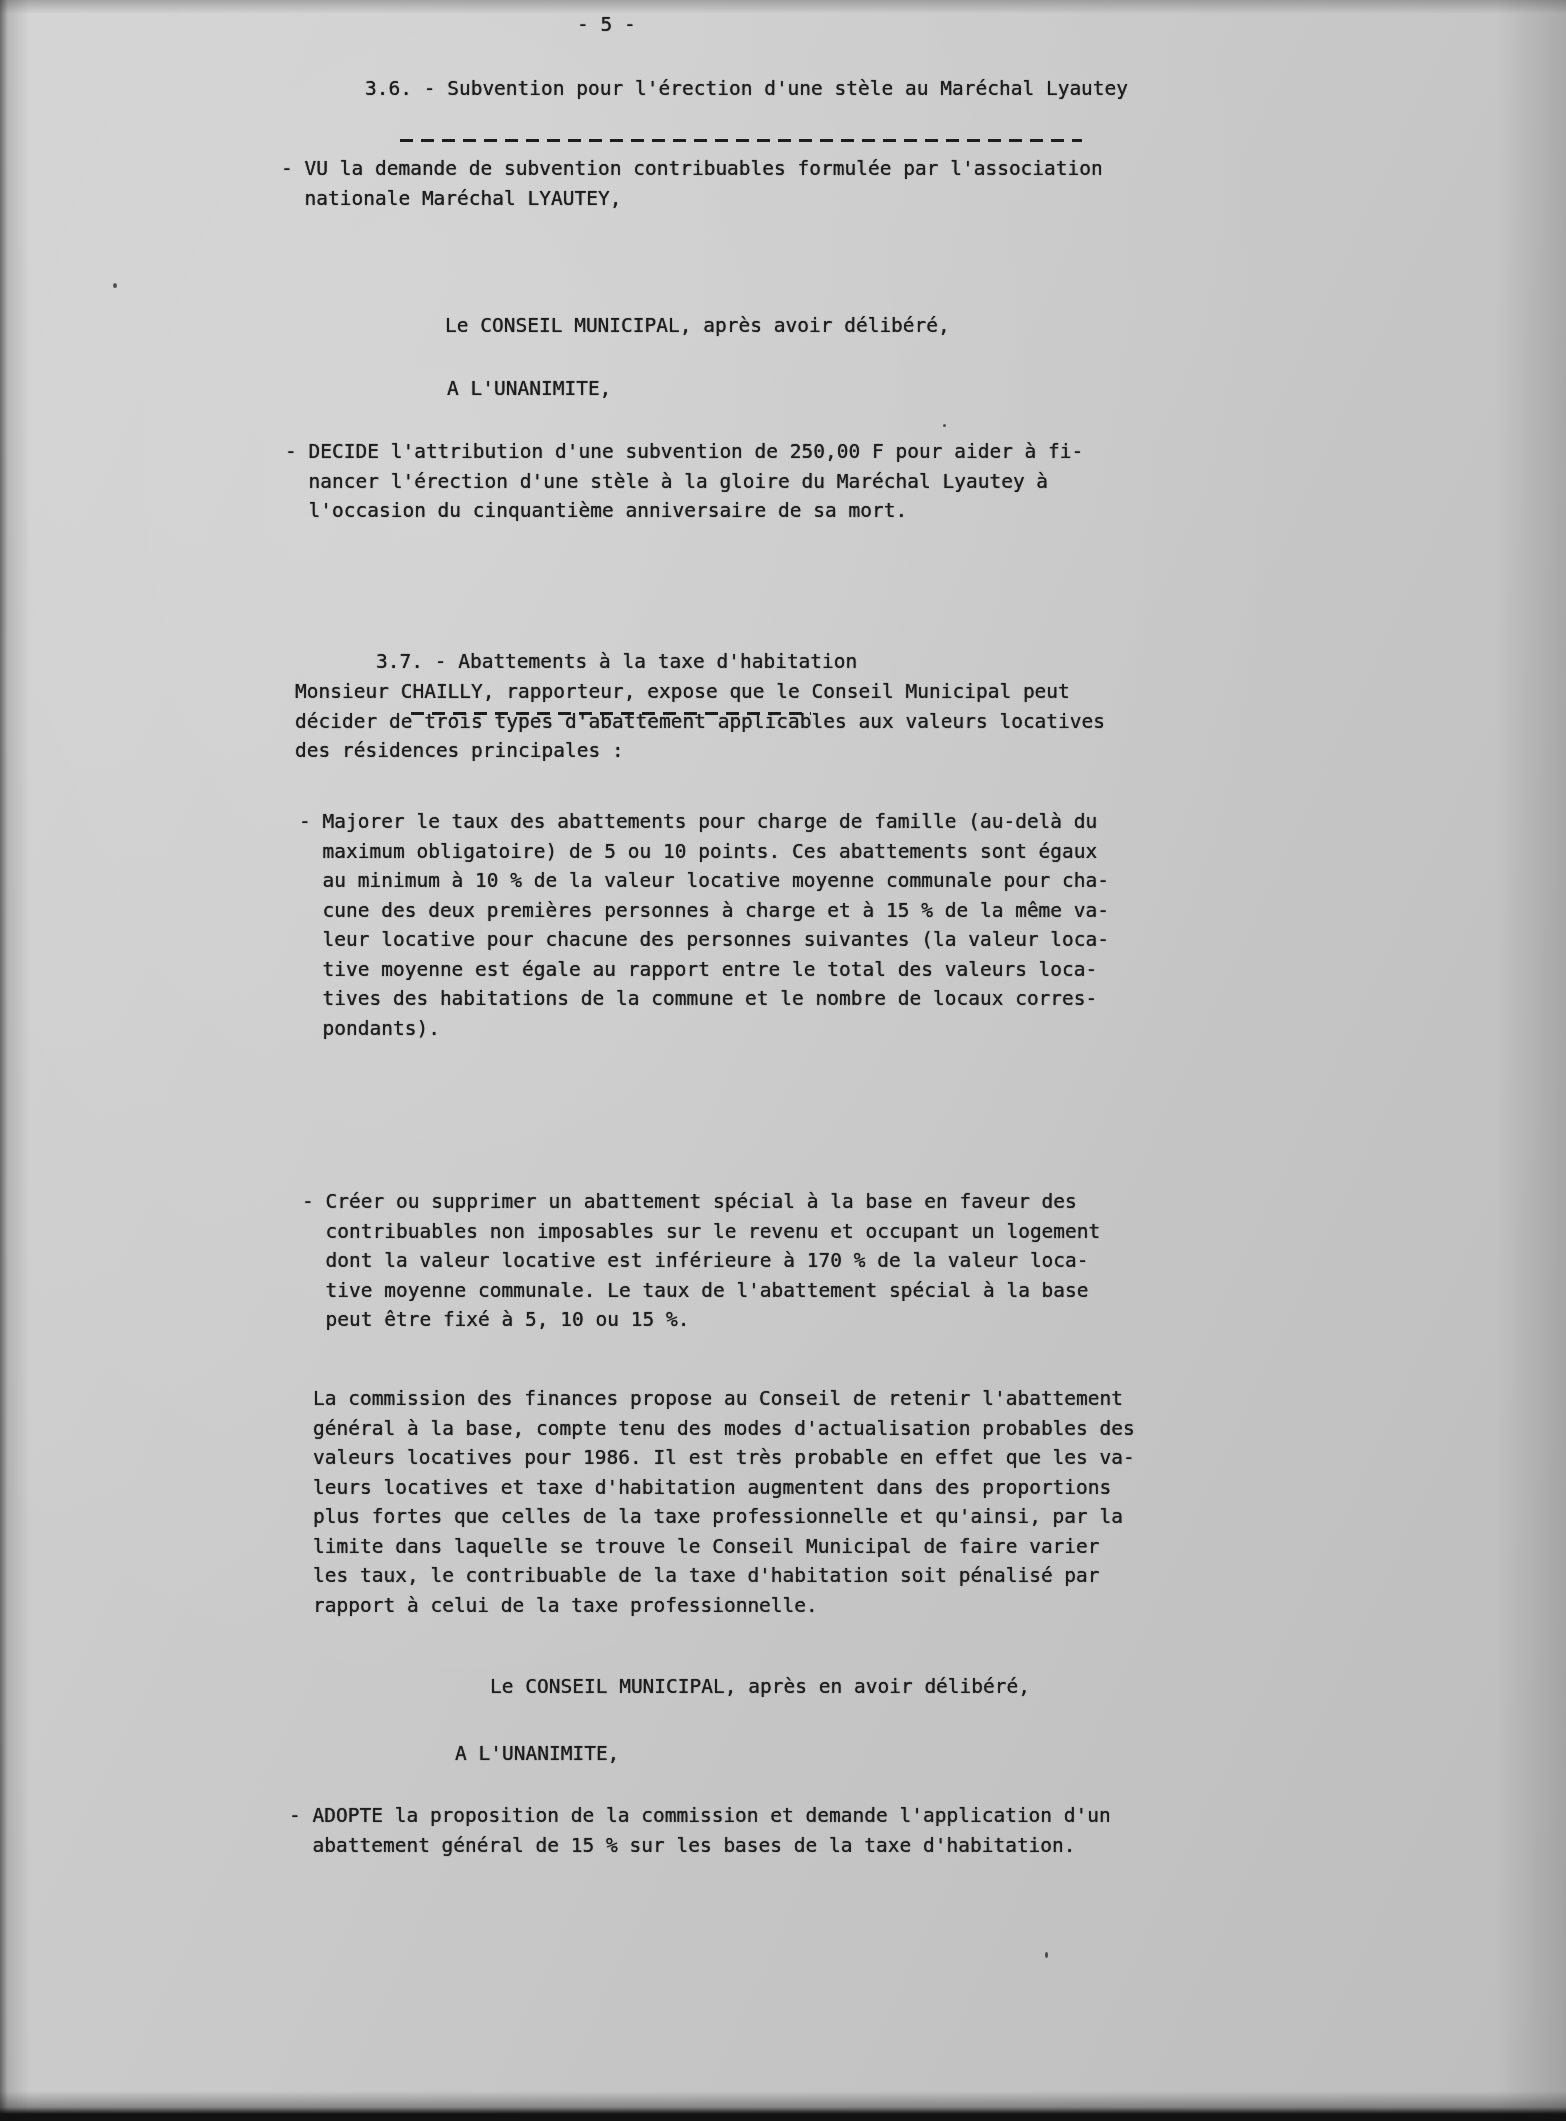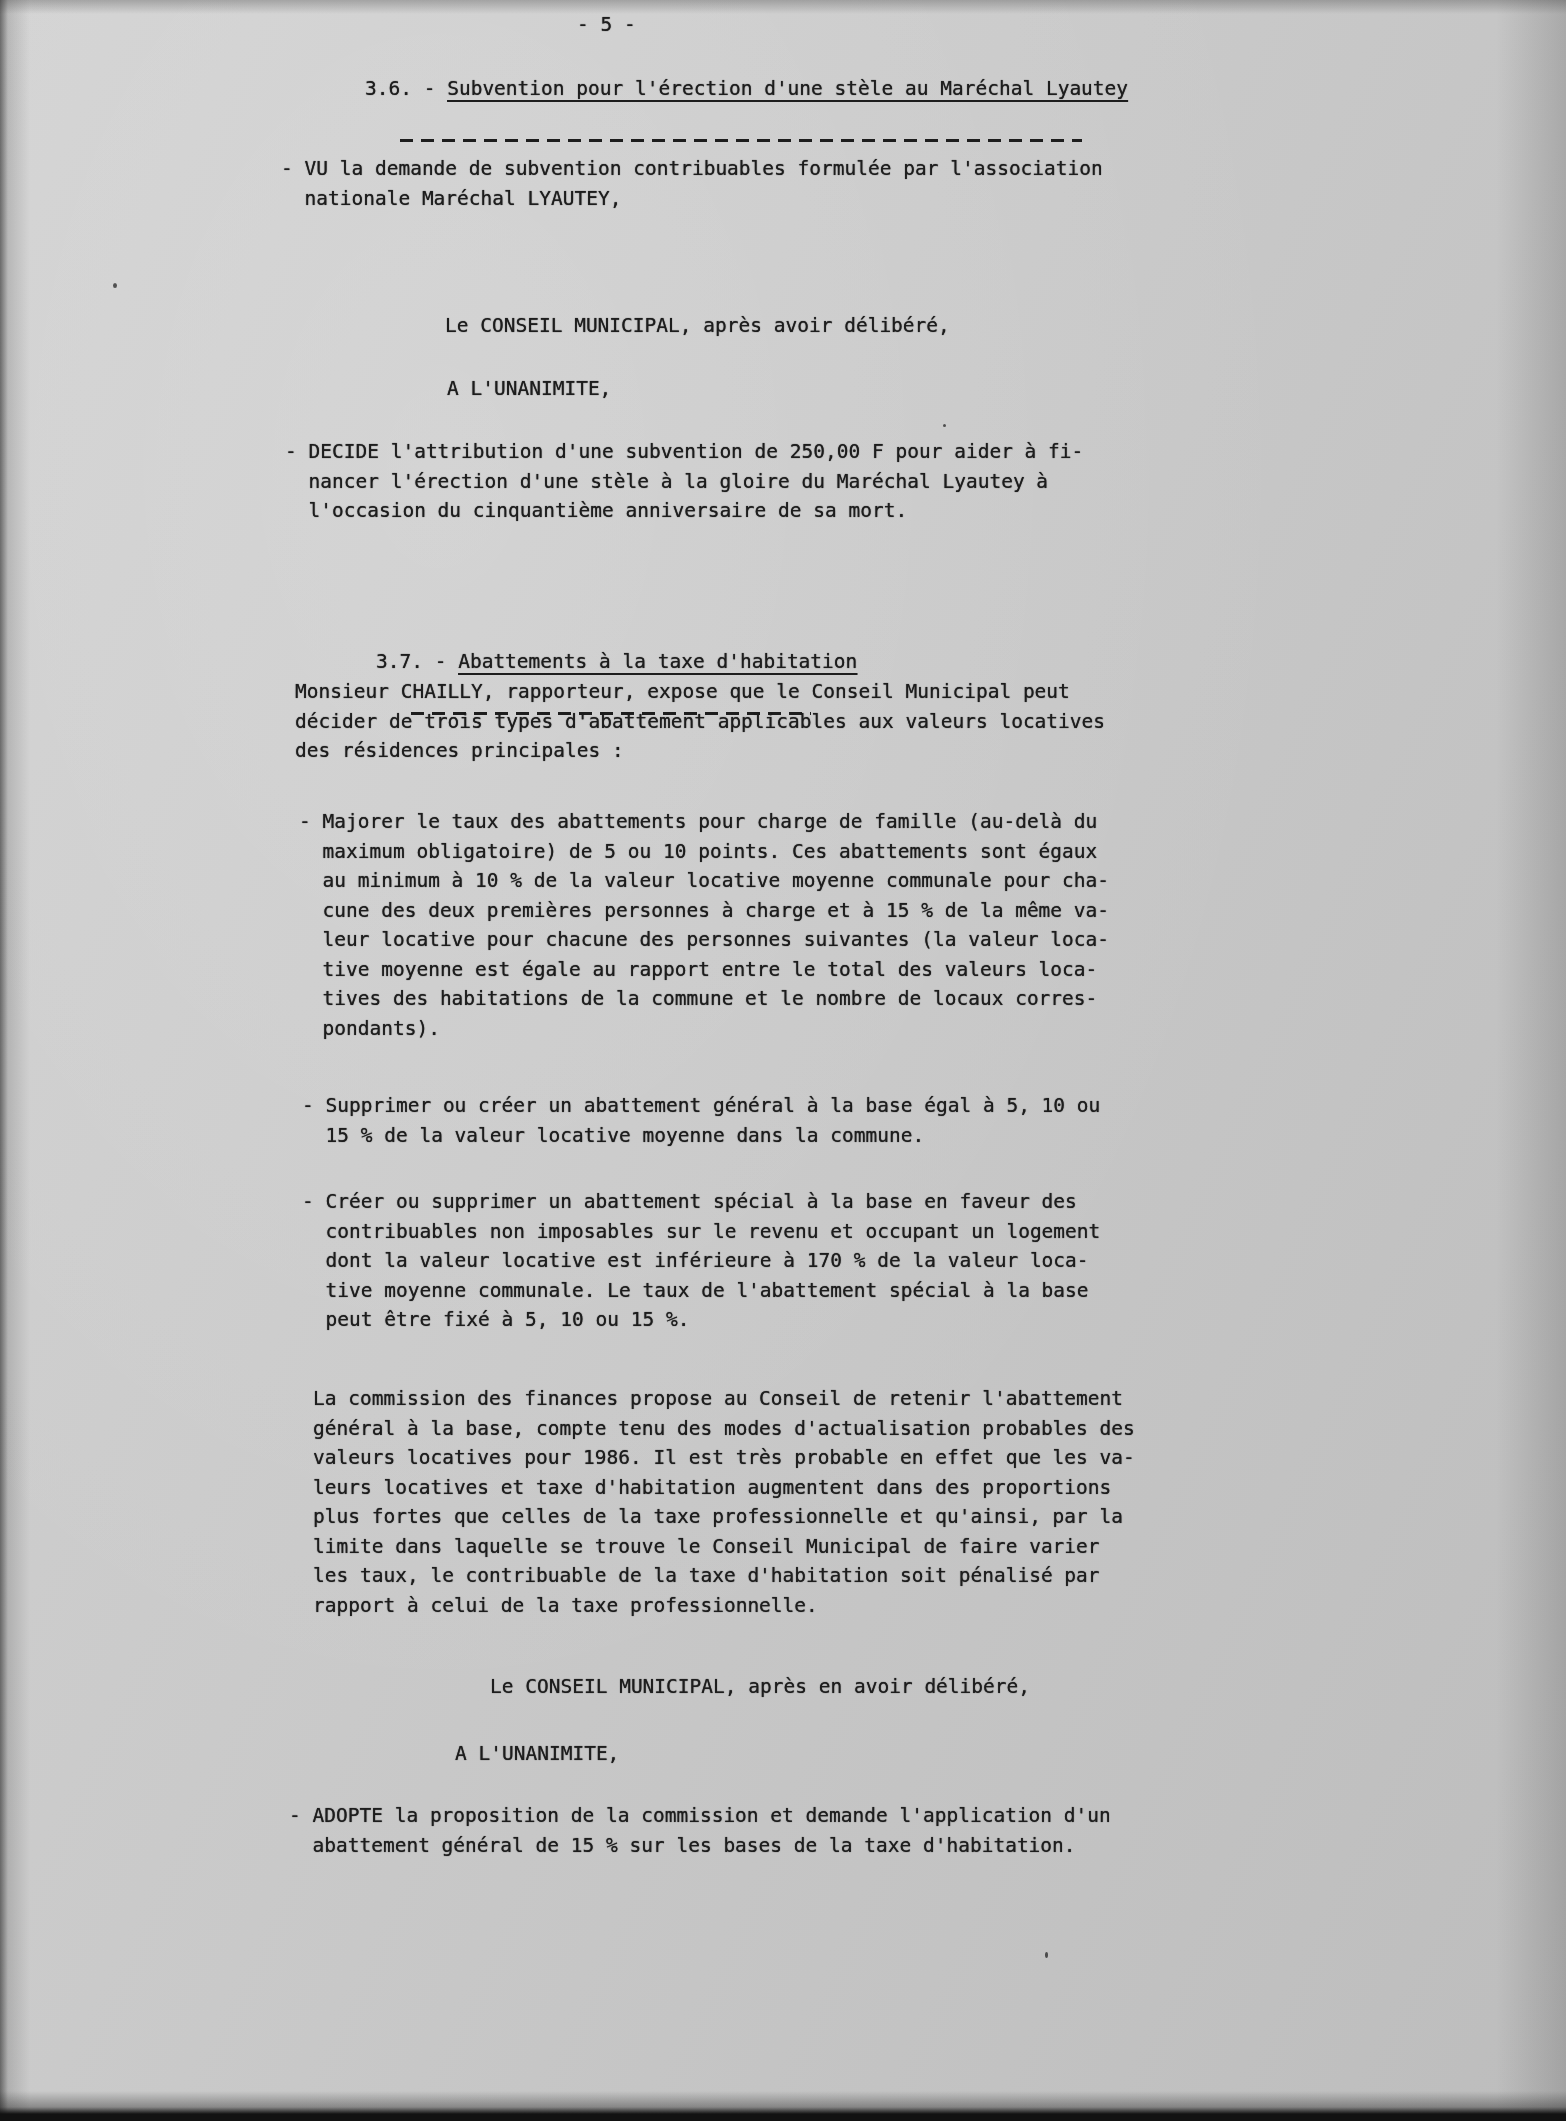--- a/index.html
+++ b/index.html
@@ -30,21 +30,20 @@
     background:linear-gradient(to top, #121212 0 7px, rgba(18,18,18,0.35) 14px, rgba(18,18,18,0) 30px);}
   .para{
     position:absolute;
     font-size:19.5px;
     line-height:29.5px;
     white-space:pre;
     text-shadow:0 0 1px rgba(10,10,10,0.85);
     letter-spacing:0;
   }
   .utitle{
-    text-decoration:underline;
     text-decoration-thickness:2px;
     text-underline-offset:5px;
   }
   .dashes{
     height:3px;margin-top:6px;
     background:repeating-linear-gradient(to right, var(--ink) 0 13px, transparent 13px 21px);
   }
   .speck{position:absolute;background:rgba(25,25,25,0.7);border-radius:50%;}
 </style>
 </head>
@@ -82,22 +81,20 @@
 
   <div class="para" style="left:299px;top:807px">- Majorer le taux des abattements pour charge de famille (au-delà du
   maximum obligatoire) de 5 ou 10 points. Ces abattements sont égaux
   au minimum à 10 % de la valeur locative moyenne communale pour cha-
   cune des deux premières personnes à charge et à 15 % de la même va-
   leur locative pour chacune des personnes suivantes (la valeur loca-
   tive moyenne est égale au rapport entre le total des valeurs loca-
   tives des habitations de la commune et le nombre de locaux corres-
   pondants).</div>
 
-  <div class="para" style="left:302px;top:1091px">- Supprimer ou créer un abattement général à la base égal à 5, 10 ou
-  15 % de la valeur locative moyenne dans la commune.</div>
 
   <div class="para" style="left:302px;top:1187px">- Créer ou supprimer un abattement spécial à la base en faveur des
   contribuables non imposables sur le revenu et occupant un logement
   dont la valeur locative est inférieure à 170 % de la valeur loca-
   tive moyenne communale. Le taux de l'abattement spécial à la base
   peut être fixé à 5, 10 ou 15 %.</div>
 
   <div class="para" style="left:313px;top:1384px">La commission des finances propose au Conseil de retenir l'abattement
 général à la base, compte tenu des modes d'actualisation probables des
 valeurs locatives pour 1986. Il est très probable en effet que les va-

